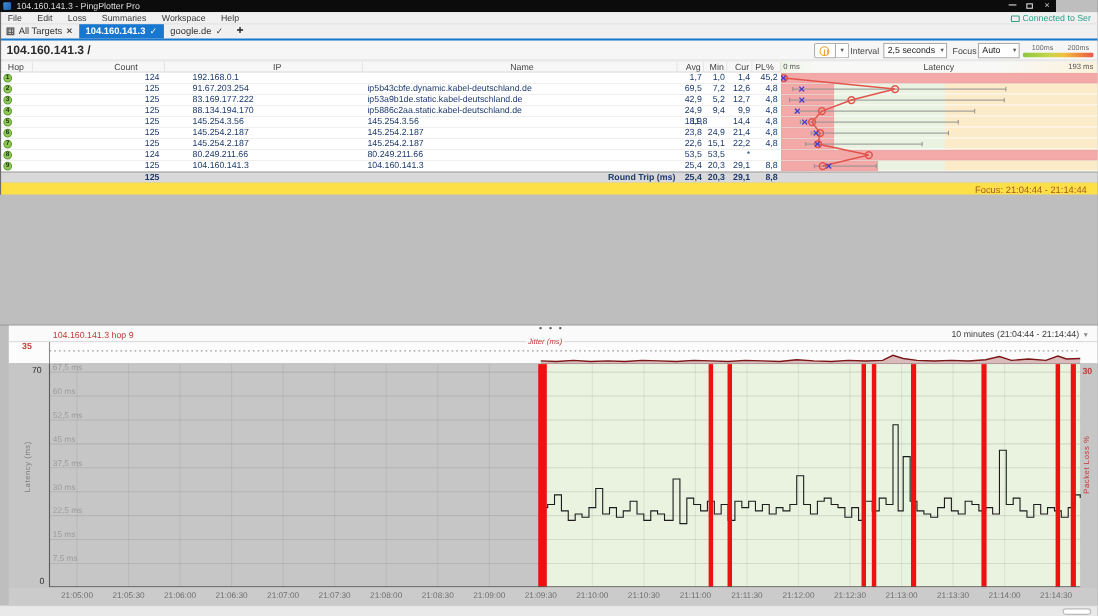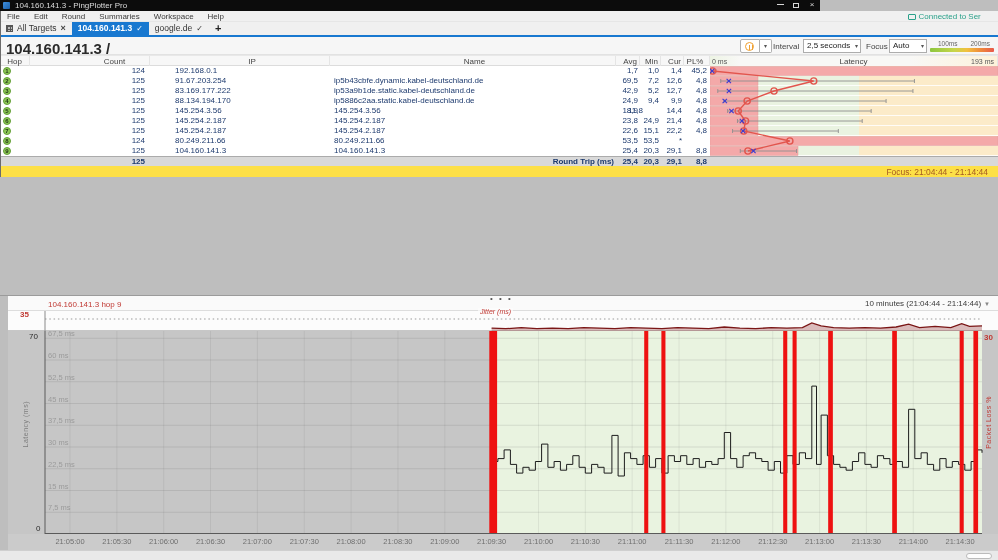--- a/index.html
+++ b/index.html
@@ -3,47 +3,47 @@
 <meta charset="utf-8">
 <style>
   html,body{margin:0;padding:0;background:#888;}
   #app{position:relative;width:998px;height:560px;background:#bebebe;overflow:hidden;
        font-family:"Liberation Sans","DejaVu Sans",sans-serif;font-size:8.5px;color:#333;
        -webkit-font-smoothing:antialiased;}
   #app *{box-sizing:border-box;}
   .abs{position:absolute;}
 
   
-  .titlebar{position:absolute;left:0;top:0;width:820px;height:11px;background:#0c0c0c;color:#e6e6e6;}
+  .titlebar{position:absolute;left:0;top:0;width:960px;height:11px;background:#0c0c0c;color:#e6e6e6;}
   .titlebar .appicon{position:absolute;left:3px;top:2px;width:7px;height:7px;background:linear-gradient(135deg,#3f8fdd,#1b5fa8);border-radius:1px;}
   .titlebar .title{position:absolute;left:15px;top:0;line-height:11px;font-size:8px;color:#dcdcdc;}
   .winbtn{position:absolute;top:0;width:16px;height:11px;text-align:center;line-height:10px;font-size:8px;color:#d8d8d8;}
   .winbtn .sq{display:inline-block;width:6px;height:5px;border:1px solid #d8d8d8;margin-top:3px;}
   .winbtn .mini{display:inline-block;width:7px;height:1px;background:#d8d8d8;margin-bottom:2px;}
 
   
   .menubar{position:absolute;left:0;top:11px;width:998px;height:11px;background:#f0f0f0;border-bottom:1px solid #e6e6e6;}
   .menu-item{display:inline-block;padding:0 7px;line-height:11px;font-size:8px;color:#3a3a3a;}
-  .connected{position:absolute;right:15px;top:0;line-height:11px;font-size:8px;color:#2aa18a;white-space:nowrap;}
+  .connected{position:absolute;right:4px;top:0;line-height:11px;font-size:8px;color:#2aa18a;white-space:nowrap;}
   .srv-icon{display:inline-block;width:8px;height:6px;border:1px solid #2aa18a;border-radius:1px;margin-right:3px;vertical-align:middle;}
 
   
   .tabbar{position:absolute;left:0;top:22px;width:998px;height:15px;background:#f0f0f0;border-bottom:2px solid #1878d0;}
   .tab{position:relative;float:left;height:13px;line-height:13px;padding:0 6px;font-size:8.5px;color:#333;cursor:default;}
   .tab.active{background:#1878d0;color:#fff;font-weight:bold;}
   .tab .check{margin-left:4px;font-size:8px;}
   .tab .closex{margin-left:4px;font-weight:bold;font-size:9px;color:#444;}
   .tab .gridicon{display:inline-block;width:7px;height:7px;margin-right:4px;vertical-align:-1px;
      background:linear-gradient(#555 1px,transparent 1px),linear-gradient(90deg,#555 1px,transparent 1px),#bbb;
      background-size:3px 3px;border:1px solid #555;}
   .newtab{float:left;height:13px;line-height:12px;padding:0 6px;font-size:11px;font-weight:bold;color:#222;}
 
   
   .targetbar{position:absolute;left:0;top:37px;width:998px;height:18px;background:#f6f6f6;border-bottom:1px solid #e2e2e2;}
-  .targettitle{position:absolute;left:6px;top:3px;font-size:15px;font-weight:bold;color:#2b2b2b;}
+  .targettitle{position:absolute;left:6px;top:3px;font-size:11px;font-weight:bold;color:#2b2b2b;}
   .pausegrp{position:absolute;left:740px;top:2px;height:14px;}
   .pausebtn{position:absolute;left:0;top:0;width:20px;height:14px;background:#fff;border:1px solid #b0b0b0;border-radius:2px 0 0 2px;}
   .pausebtn .circ{position:absolute;left:4px;top:2px;width:9px;height:9px;border:1.5px solid #f0a030;border-radius:50%;}
   .pausebtn .b1,.pausebtn .b2{position:absolute;top:4.5px;width:1.5px;height:5px;background:#f0a030;}
   .pausebtn .b1{left:7.5px;} .pausebtn .b2{left:10.5px;}
   .pausedd{position:absolute;left:20px;top:0;width:12px;height:14px;background:#fff;border:1px solid #b0b0b0;border-left:none;border-radius:0 2px 2px 0;text-align:center;line-height:13px;font-size:6px;color:#555;}
   .ctl-label{position:absolute;top:5px;font-size:8px;color:#444;}
   .combo{position:absolute;top:2px;height:14px;background:#fff;border:1px solid #adadad;font-size:8px;color:#222;line-height:12px;padding:0 3px;}
   .combo .arr{position:absolute;right:2px;top:0;line-height:13px;font-size:6px;color:#555;}
   .legend{position:absolute;left:930px;top:3px;width:64px;height:12px;}
@@ -91,21 +91,21 @@
 
   <div class="titlebar">
     <div class="appicon"></div>
     <div class="title">104.160.141.3 - PingPlotter Pro</div>
     <div class="winbtn" style="right:32px;"><span class="mini"></span></div>
     <div class="winbtn" style="right:16px;"><span class="sq"></span></div>
     <div class="winbtn" style="right:0;">×</div>
   </div>
 
   <div class="menubar">
-    <span id="menu-items"><span class="menu-item">File</span><span class="menu-item">Edit</span><span class="menu-item">Round</span><span class="menu-item">Summaries</span><span class="menu-item">Workspace</span><span class="menu-item">Help</span></span>
+    <span id="menu-items"><span class="menu-item">File</span><span class="menu-item">Edit</span><span class="menu-item">Loss</span><span class="menu-item">Summaries</span><span class="menu-item">Workspace</span><span class="menu-item">Help</span></span>
     <span class="connected"><span class="srv-icon"></span><span>Connected to Ser</span>&nbsp;</span>
   </div>
 
   <div class="tabbar">
     <div id="tabs">
         <div class="tab"><span class="gridicon"></span><span>All Targets</span><span class="closex">×</span></div>
         <div class="tab active"><span>104.160.141.3</span><span class="check">✓</span></div>
         <div class="tab"><span>google.de</span><span class="check">✓</span></div>
       </div>
     <div class="newtab">+</div>

